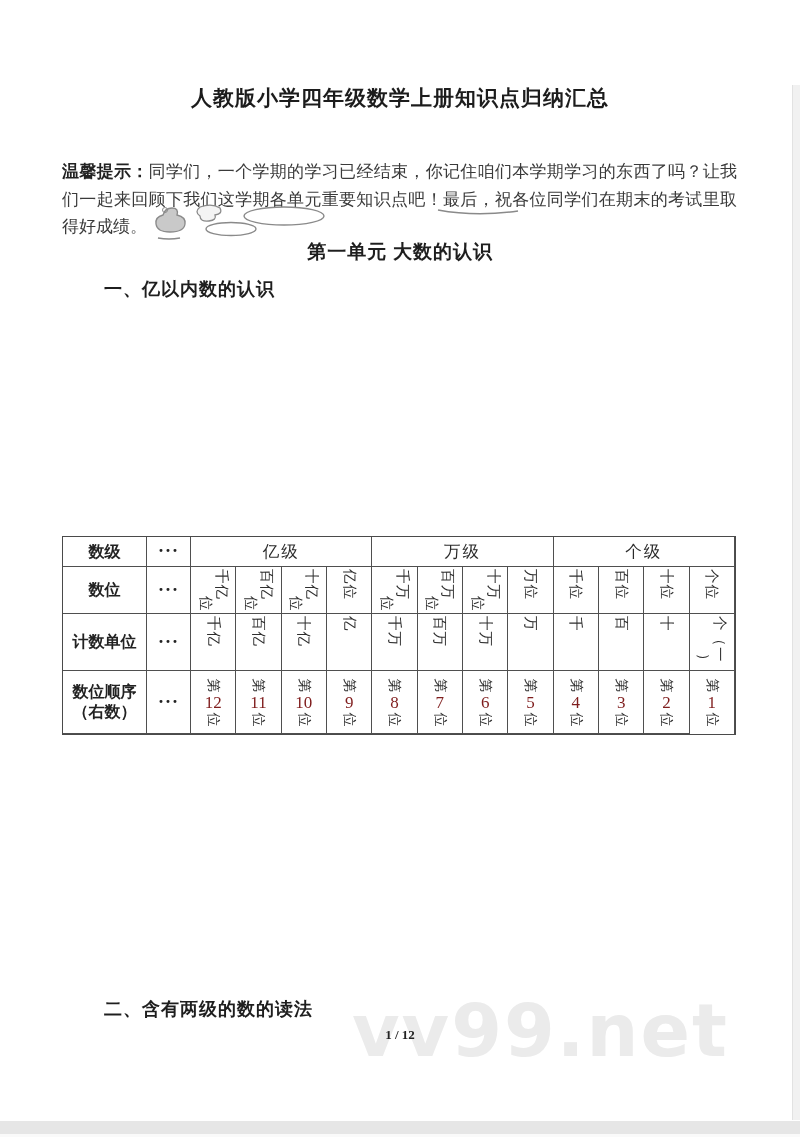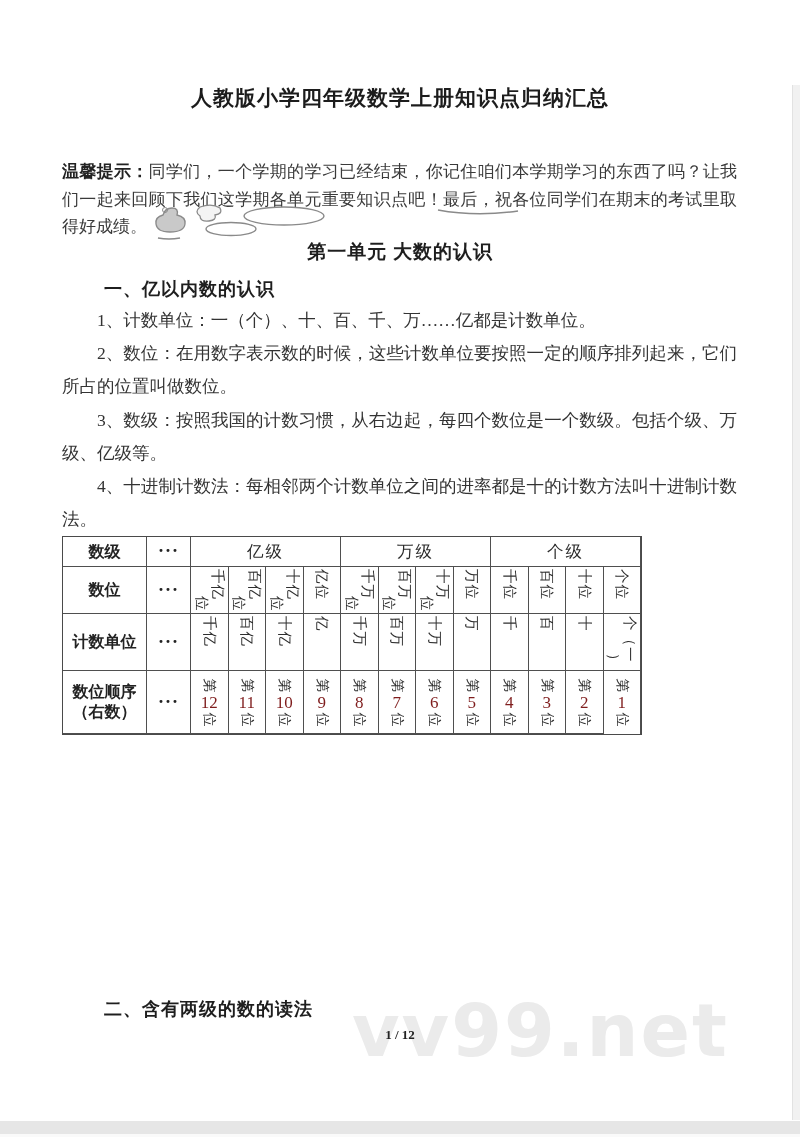--- a/index.html
+++ b/index.html
@@ -29,21 +29,21 @@
   }
   .sec1{top:277px;}
   .sec2{top:997px;}
   .points{position:absolute;top:304px;left:62px;right:63px;}
   .points p{
     margin:0;text-indent:2em;font-size:17.5px;line-height:33.2px;
     text-align:justify;color:#333;
   }
   
   .ptable{
-    position:absolute;top:536px;left:62px;width:580px;
+    position:absolute;top:536px;left:62px;width:674px;
     display:grid;
     grid-template-columns:84px 44px repeat(12,1fr);
     grid-template-rows:30px 47px 57px 63px auto;
     border:1px solid #4a4a4a;
     box-sizing:border-box;
     background:#fff;
   }
   .ptable .cell{
     border-right:1px solid #4f4f4f;border-bottom:1px solid #4f4f4f;
     display:flex;align-items:center;justify-content:center;
@@ -107,26 +107,20 @@
     <ellipse cx="146" cy="19" rx="40" ry="9" fill="none" stroke="#8a8a8a" stroke-width="1.4"></ellipse>
     <ellipse cx="93" cy="32" rx="25" ry="6.5" fill="none" stroke="#8a8a8a" stroke-width="1.4"></ellipse>
     <path d="M20 41 q11 2 22 0" fill="none" stroke="#8a8a8a" stroke-width="1.6"></path>
     <path d="M300 13 q38 7 80 1" fill="none" stroke="#8a8a8a" stroke-width="1.6"></path>
   </svg>
 
   <div class="unit-heading">第一单元 大数的认识</div>
 
   <div class="sec-heading sec1">一、亿以内数的认识</div>
 
-  <div class="points">
-      <p>1、计数单位：一（个）、十、百、千、万……亿都是计数单位。</p>
-      <p>2、数位：在用数字表示数的时候，这些计数单位要按照一定的顺序排列起来，它们所占的位置叫做数位。</p>
-      <p>3、数级：按照我国的计数习惯，从右边起，每四个数位是一个数级。包括个级、万级、亿级等。</p>
-      <p>4、十进制计数法：每相邻两个计数单位之间的进率都是十的计数方法叫十进制计数法。</p>
-    </div>
 
   <div class="ptable">
       <div class="cell rowhead">数级</div>
       <div class="cell dots">···</div>
       <div class="cell level" style="grid-column: span 4;">亿级</div>
       <div class="cell level" style="grid-column: span 4;">万级</div>
       <div class="cell level" style="grid-column: span 4;">个级</div>
       <div class="cell rowhead">数位</div>
       <div class="cell dots">···</div>
       <div class="cell ">

